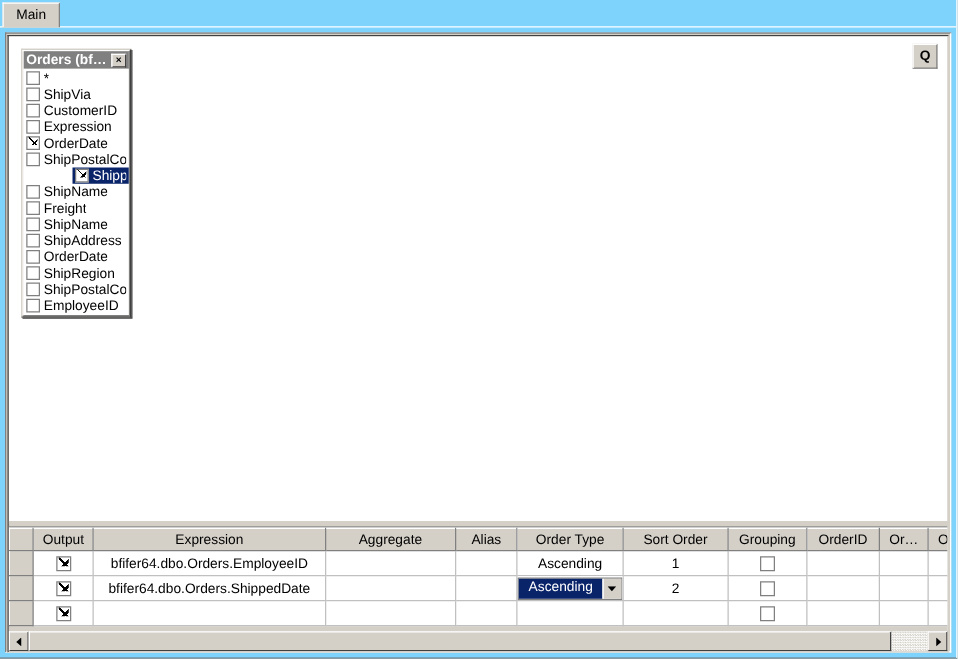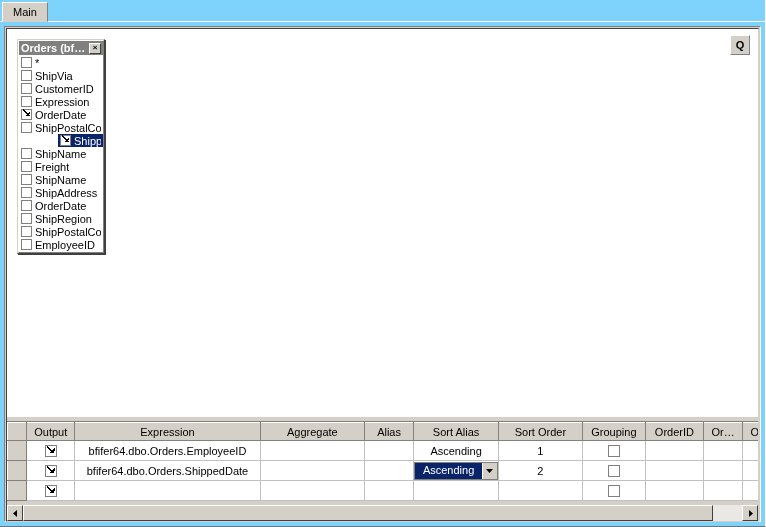--- a/index.html
+++ b/index.html
@@ -407,21 +407,21 @@
               <col style="width:36px">
               <col style="width:36px">
             </colgroup>
             <thead>
               <tr>
                 <th class="row-header"></th>
                 <th><span>Output</span></th>
                 <th><span>Expression</span></th>
                 <th><span>Aggregate</span></th>
                 <th><span>Alias</span></th>
-                <th><span>Sort Alias</span></th>
+                <th><span>Order Type</span></th>
                 <th><span>Sort Order</span></th>
                 <th><span>Grouping</span></th>
                 <th><span>OrderID</span></th>
                 <th><span>Or…</span></th>
                 <th><span>Or…</span></th>
               </tr>
             </thead>
             <tbody id="grid-body">
                 <tr>
                   <td class="row-header"></td>

